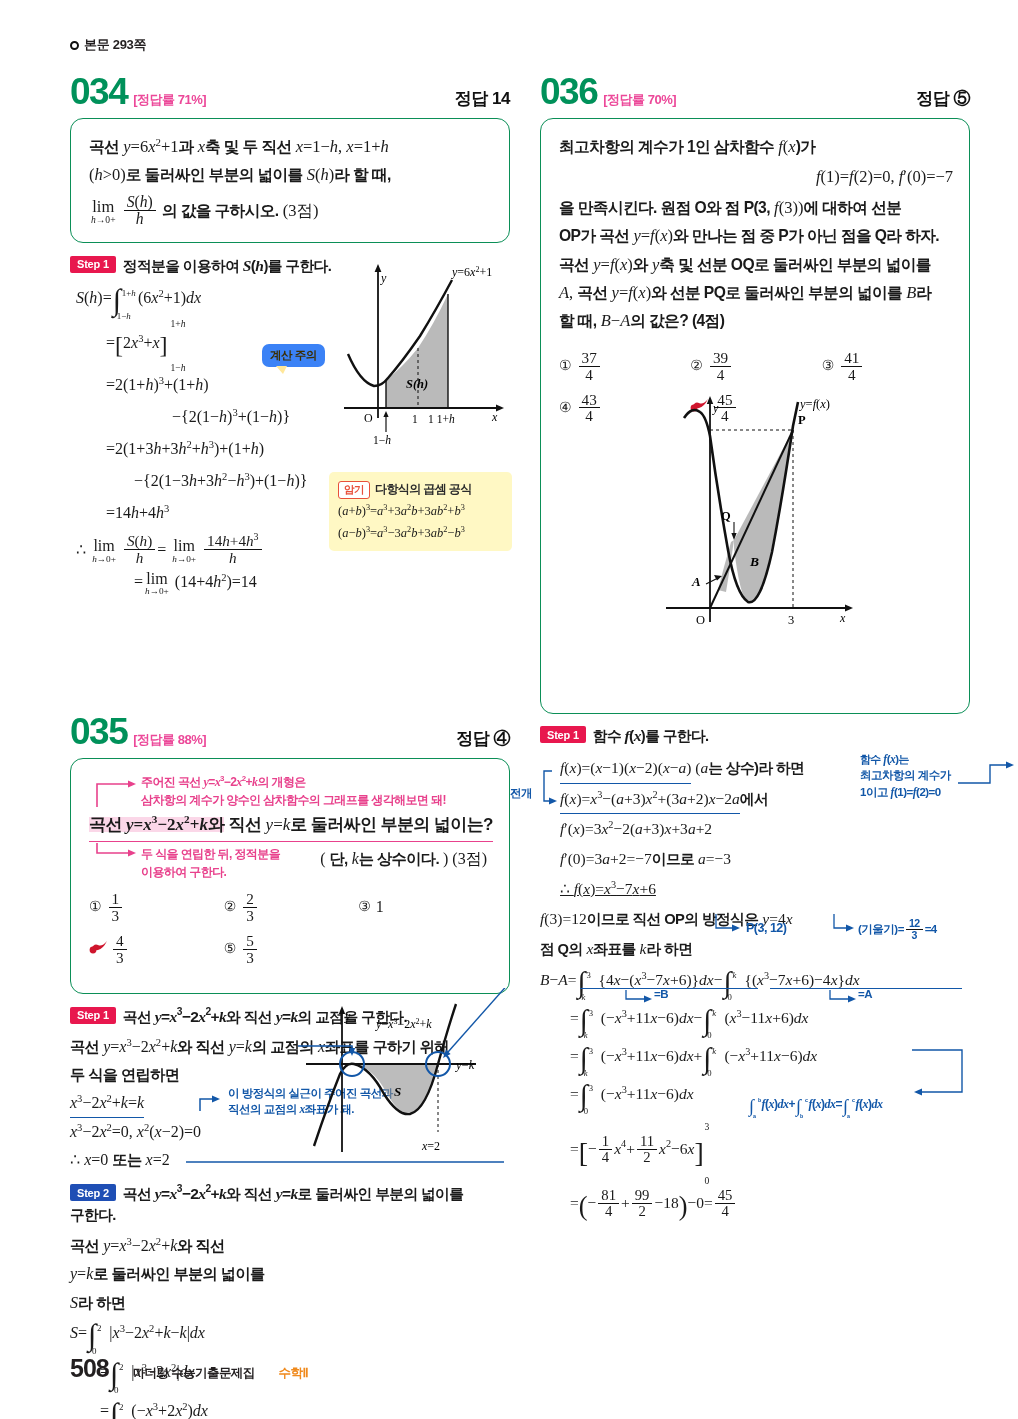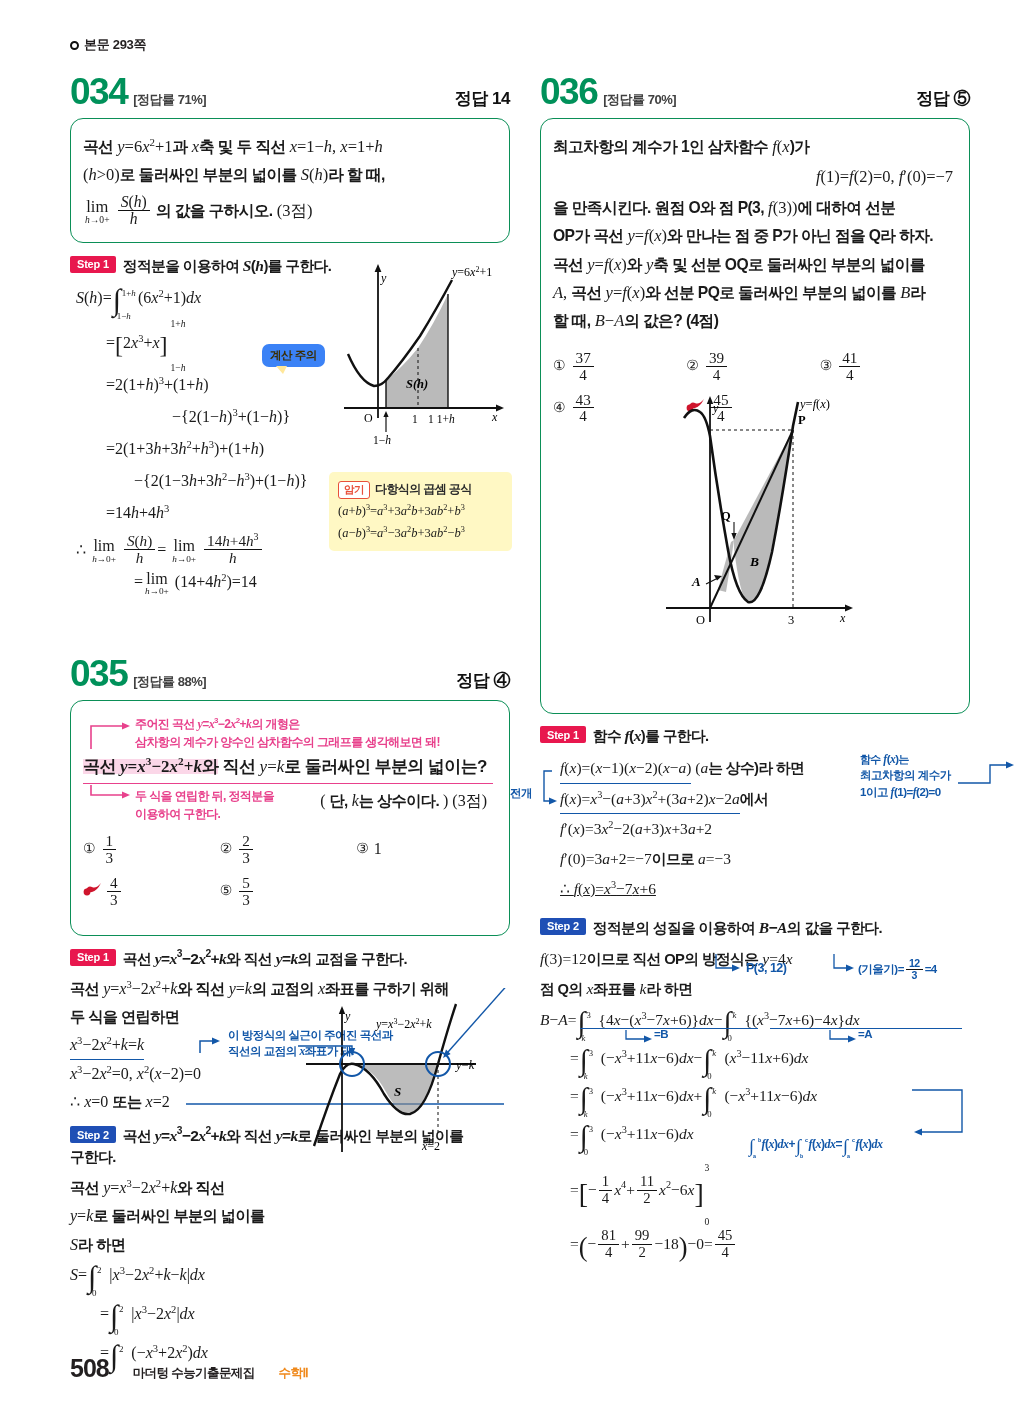--- a/index.html
+++ b/index.html
@@ -24,26 +24,26 @@
   
   .col-left  { position:absolute; left:70px;  top:72px;  width:440px; }
   .col-right { position:absolute; left:540px; top:72px;  width:430px; }
 
   
   .prob-head { position:relative; height:44px; }
   .prob-num { font-family:"Liberation Sans",sans-serif; font-size:37px; font-weight:bold;
               color:#00915a; letter-spacing:-1.5px; line-height:40px; display:inline-block;
               vertical-align:baseline;}
   .prob-rate { font-family:"Liberation Sans",sans-serif; font-size:13px; font-weight:bold;
-               color:#404040; margin-left:6px; letter-spacing:-0.5px; }
+               color:#ec4899; margin-left:6px; letter-spacing:-0.5px; }
   .prob-answer { position:absolute; right:0; bottom:6px; font-family:"Liberation Sans",sans-serif;
                  font-size:17px; font-weight:bold; color:#111; letter-spacing:-0.5px; }
 
   
-  .prob-box { border:1.6px solid #0b8f57; border-radius:13px; padding:14px 16px 14px 12px;
+  .prob-box { border:1.6px solid #0b8f57; border-radius:13px; padding:14px 16px 14px 18px;
               margin-top:2px; font-size:16.5px; line-height:1.72; background:#fff; }
   .prob-box.tall { padding-bottom:18px; }
 
   
   i, .mi { font-family:"Liberation Serif", serif; font-style:italic; }
   .mn { font-style:normal; }
   sup { font-size:0.66em; vertical-align:super; line-height:0; }
   .ko { font-family:"Liberation Sans",sans-serif; font-weight:bold; letter-spacing:-0.6px;
         font-size:0.95em;}
 
@@ -234,21 +234,21 @@
         <text x="152" y="161" font-size="12" font-style="italic">x</text>
         <text x="24" y="162" font-size="12">O</text>
         <text x="72" y="163" font-size="11.5">1</text>
         <text x="88" y="163" font-size="11.5">1 1+<tspan font-style="italic">h</tspan></text>
         <text x="33" y="184" font-size="11.5">1−<tspan font-style="italic">h</tspan></text>
         <text x="66" y="128" font-size="12.5" font-weight="bold" font-style="italic">S(h)</text>
         <text x="112" y="16" font-size="12"><tspan font-style="italic">y</tspan>=6<tspan font-style="italic">x</tspan><tspan font-size="8" dy="-4">2</tspan><tspan dy="4">+1</tspan></text>
       </svg>
     </div>
 
-    <div class="prob-head" style="margin-top:56px;">
+    <div class="prob-head" style="margin-top:114px;">
       <span class="prob-num">035</span><span class="prob-rate">[정답률 88%]</span>
       <span class="prob-answer">정답 ④</span>
     </div>
 
     <div class="prob-box tall" style="position:relative;">
 
       <div style="position:relative; padding-left:52px;">
         <svg width="46" height="36" style="position:absolute;left:2px;top:2px;">
           <path d="M 6,32 L 6,9 L 40,9" stroke="#e8418c" stroke-width="1.6" fill="none"></path>
           <polygon points="45,9 37,5.6 37,12.4" fill="#e8418c"></polygon>
@@ -561,23 +561,20 @@
         ∴ <i>f</i>(<i>x</i>)=<i>x</i><sup>3</sup>−7<i>x</i>+6
       </div>
 
       <div style="position:absolute; right:-16px; top:-2px; width:126px;">
         <span class="anno-blue" style="display:block;"><span class="ko" style="font-weight:bold;">함수</span> <span class="mi">f</span>(<span class="mi">x</span>)<span class="ko">는</span></span>
         <span class="anno-blue" style="display:block;">최고차항의 계수가</span>
         <span class="anno-blue" style="display:block;">1이고 <span class="mi">f</span>(1)=<span class="mi">f</span>(2)=0</span>
       </div>
     </div>
 
-    <div class="step-line" style="margin-top:14px;">
-      <span class="step s2">Step 2</span><span class="ko">정적분의 성질을 이용하여</span> <i>B</i>−<i>A</i><span class="ko">의 값을 구한다.</span>
-    </div>
 
     <div style="font-size:15.5px; line-height:1.9; position:relative;">
       <div style="position:relative;">
         <i>f</i>(3)=12<span class="ko">이므로 직선 OP의 방정식은</span> <i>y</i>=4<i>x</i>
       </div>
       <div style="position:relative;">
         <span class="ko">점 Q의</span> <i>x</i><span class="ko">좌표를</span> <i>k</i><span class="ko">라 하면</span>
         
         <svg width="60" height="30" style="position:absolute; left:172px; top:-22px;">
           <path d="M 4,2 L 4,16 L 22,16" stroke="#1257a8" stroke-width="1.3" fill="none"></path>

